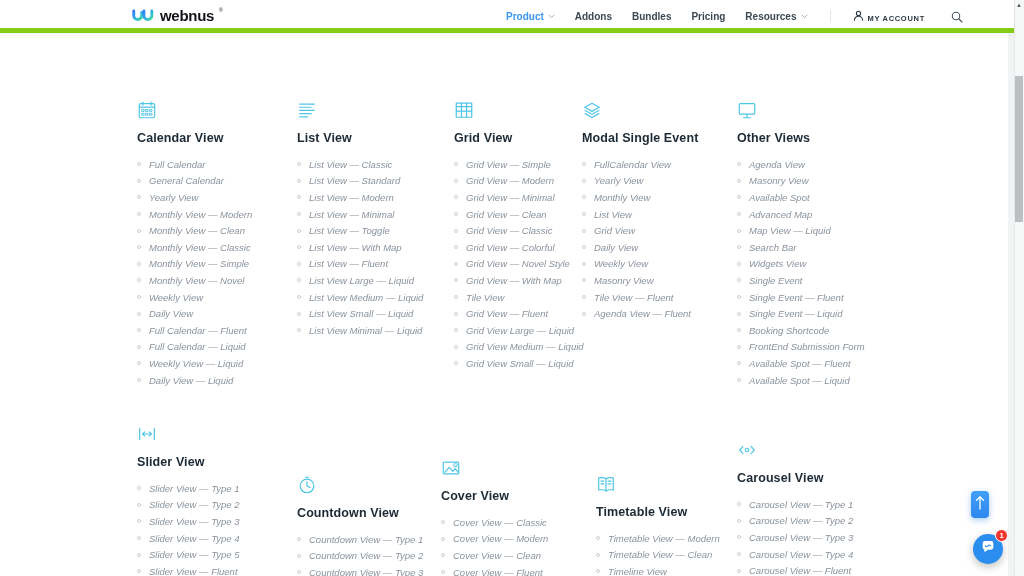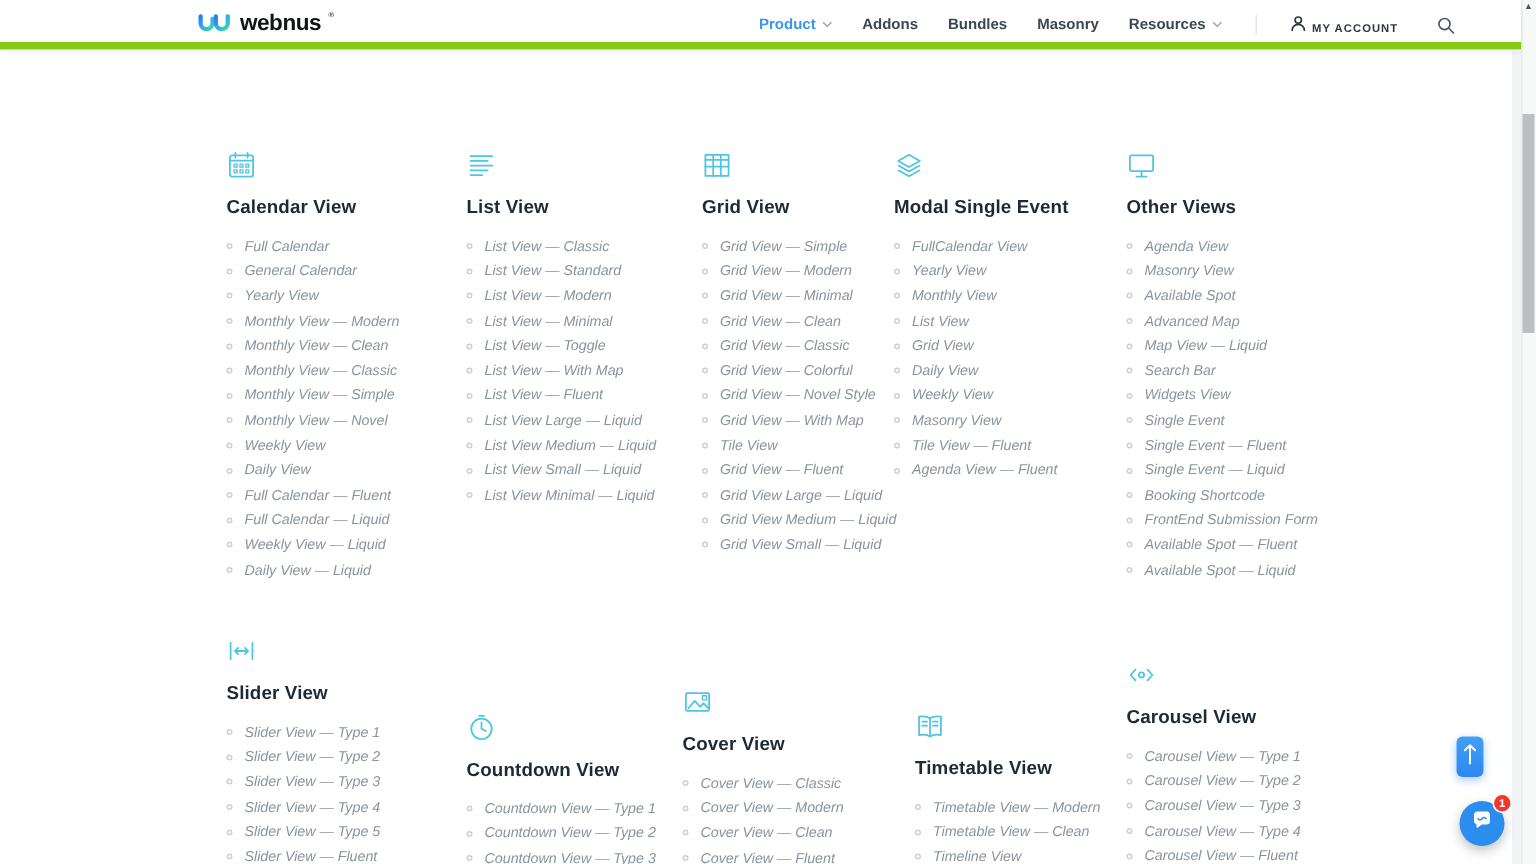--- a/index.html
+++ b/index.html
@@ -20,21 +20,21 @@
   .brand-mark { font-size:5px; color:#101318; position:relative; top:1px; }
   .header-right { position:absolute; left:506px; top:0; height:33px; display:flex; align-items:center; gap:20px; }
   .nav-item { display:flex; align-items:center; gap:4px; font-size:10px; font-weight:700; color:#3c4752; cursor:pointer; white-space:nowrap; }
   .nav-item.active .nav-label { color:var(--nav-active,#3a96f0); }
   .chev { display:flex; align-items:center; }
   .nav-divider { width:1px; height:13px; background:#e2e4e7; margin:0 2px; }
   .account { display:flex; align-items:flex-end; gap:4px; font-size:7.5px; font-weight:700; letter-spacing:.7px; color:#2c3740; cursor:pointer; white-space:nowrap; }
   .search-btn { display:flex; align-items:center; cursor:pointer; margin-left:6px; }
 
   
-  .mega { position:absolute; top:34px; left:18px; width:832px; height:542px; background:#fff;padding-left:24px; }
+  .mega { position:absolute; top:34px; left:4px; width:832px; height:542px; background:#fff;padding-left:24px; }
   .right-gap { position:absolute; top:34px; left:1008px; width:6px; height:542px; background:#f1f3f5; }
 
   .menu-section { position:absolute; width:175px; }
   .sec-icon { display:block; height:21px; color:var(--accent,#4fc5e5); }
   .sec-title { margin-top:10px; font-size:12.5px; font-weight:700; color:var(--title-dark,#1d2a36); letter-spacing:.1px; cursor:pointer; white-space:nowrap; }
   .sec-list { margin-top:11px; list-style:none;font-style:italic; }
   .sec-item { height:16.6px; display:flex; align-items:center; font-size:9.5px; color:var(--item-gray,#8a939d); cursor:pointer; white-space:nowrap; }
   .bullet { width:4px; height:4px; border:1px solid #c9d1d8; border-radius:50%; margin-right:8px; flex-shrink:0; }
 
   
@@ -99,21 +99,21 @@
     <span class="nav-label">Addons</span>
 
   </div>
 
   <div class="nav-item">
     <span class="nav-label">Bundles</span>
 
   </div>
 
   <div class="nav-item">
-    <span class="nav-label">Masonry</span>
+    <span class="nav-label">Pricing</span>
 
   </div>
 
   <div class="nav-item">
     <span class="nav-label">Resources</span>
     <span class="chev">
       <svg width="7" height="5" viewBox="0 0 8 6" fill="none" stroke="#a7aeb6" stroke-width="1.2" stroke-linecap="round">
                 <path d="M1 1.3 4 4.3 7 1.3"></path>
               </svg>
     </span>

